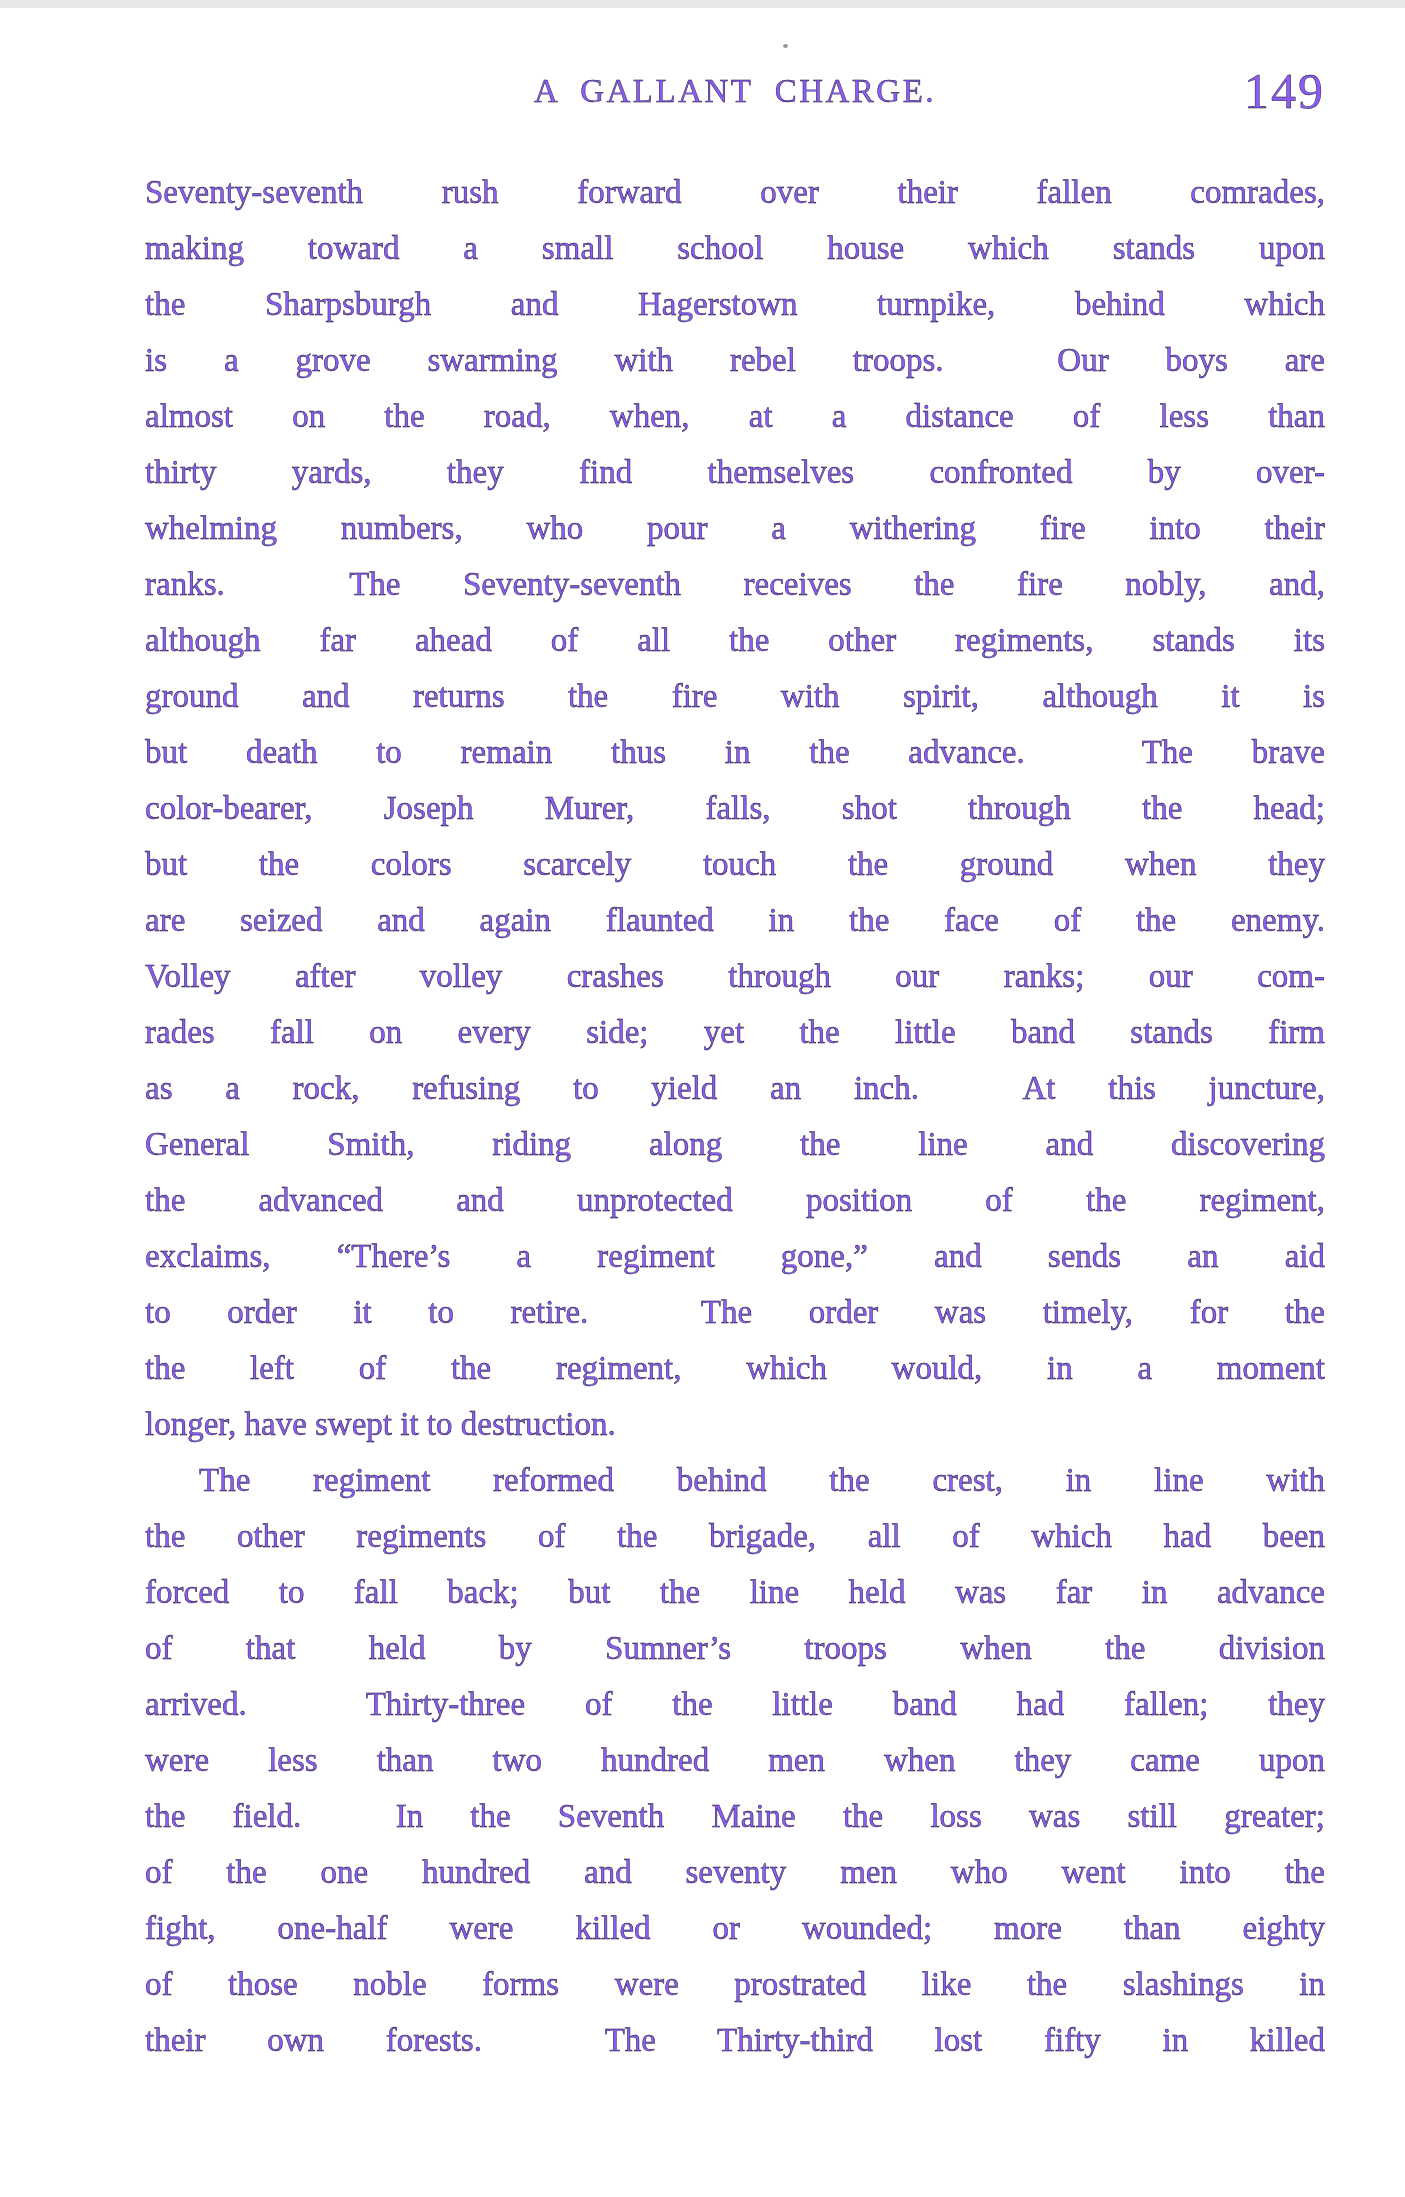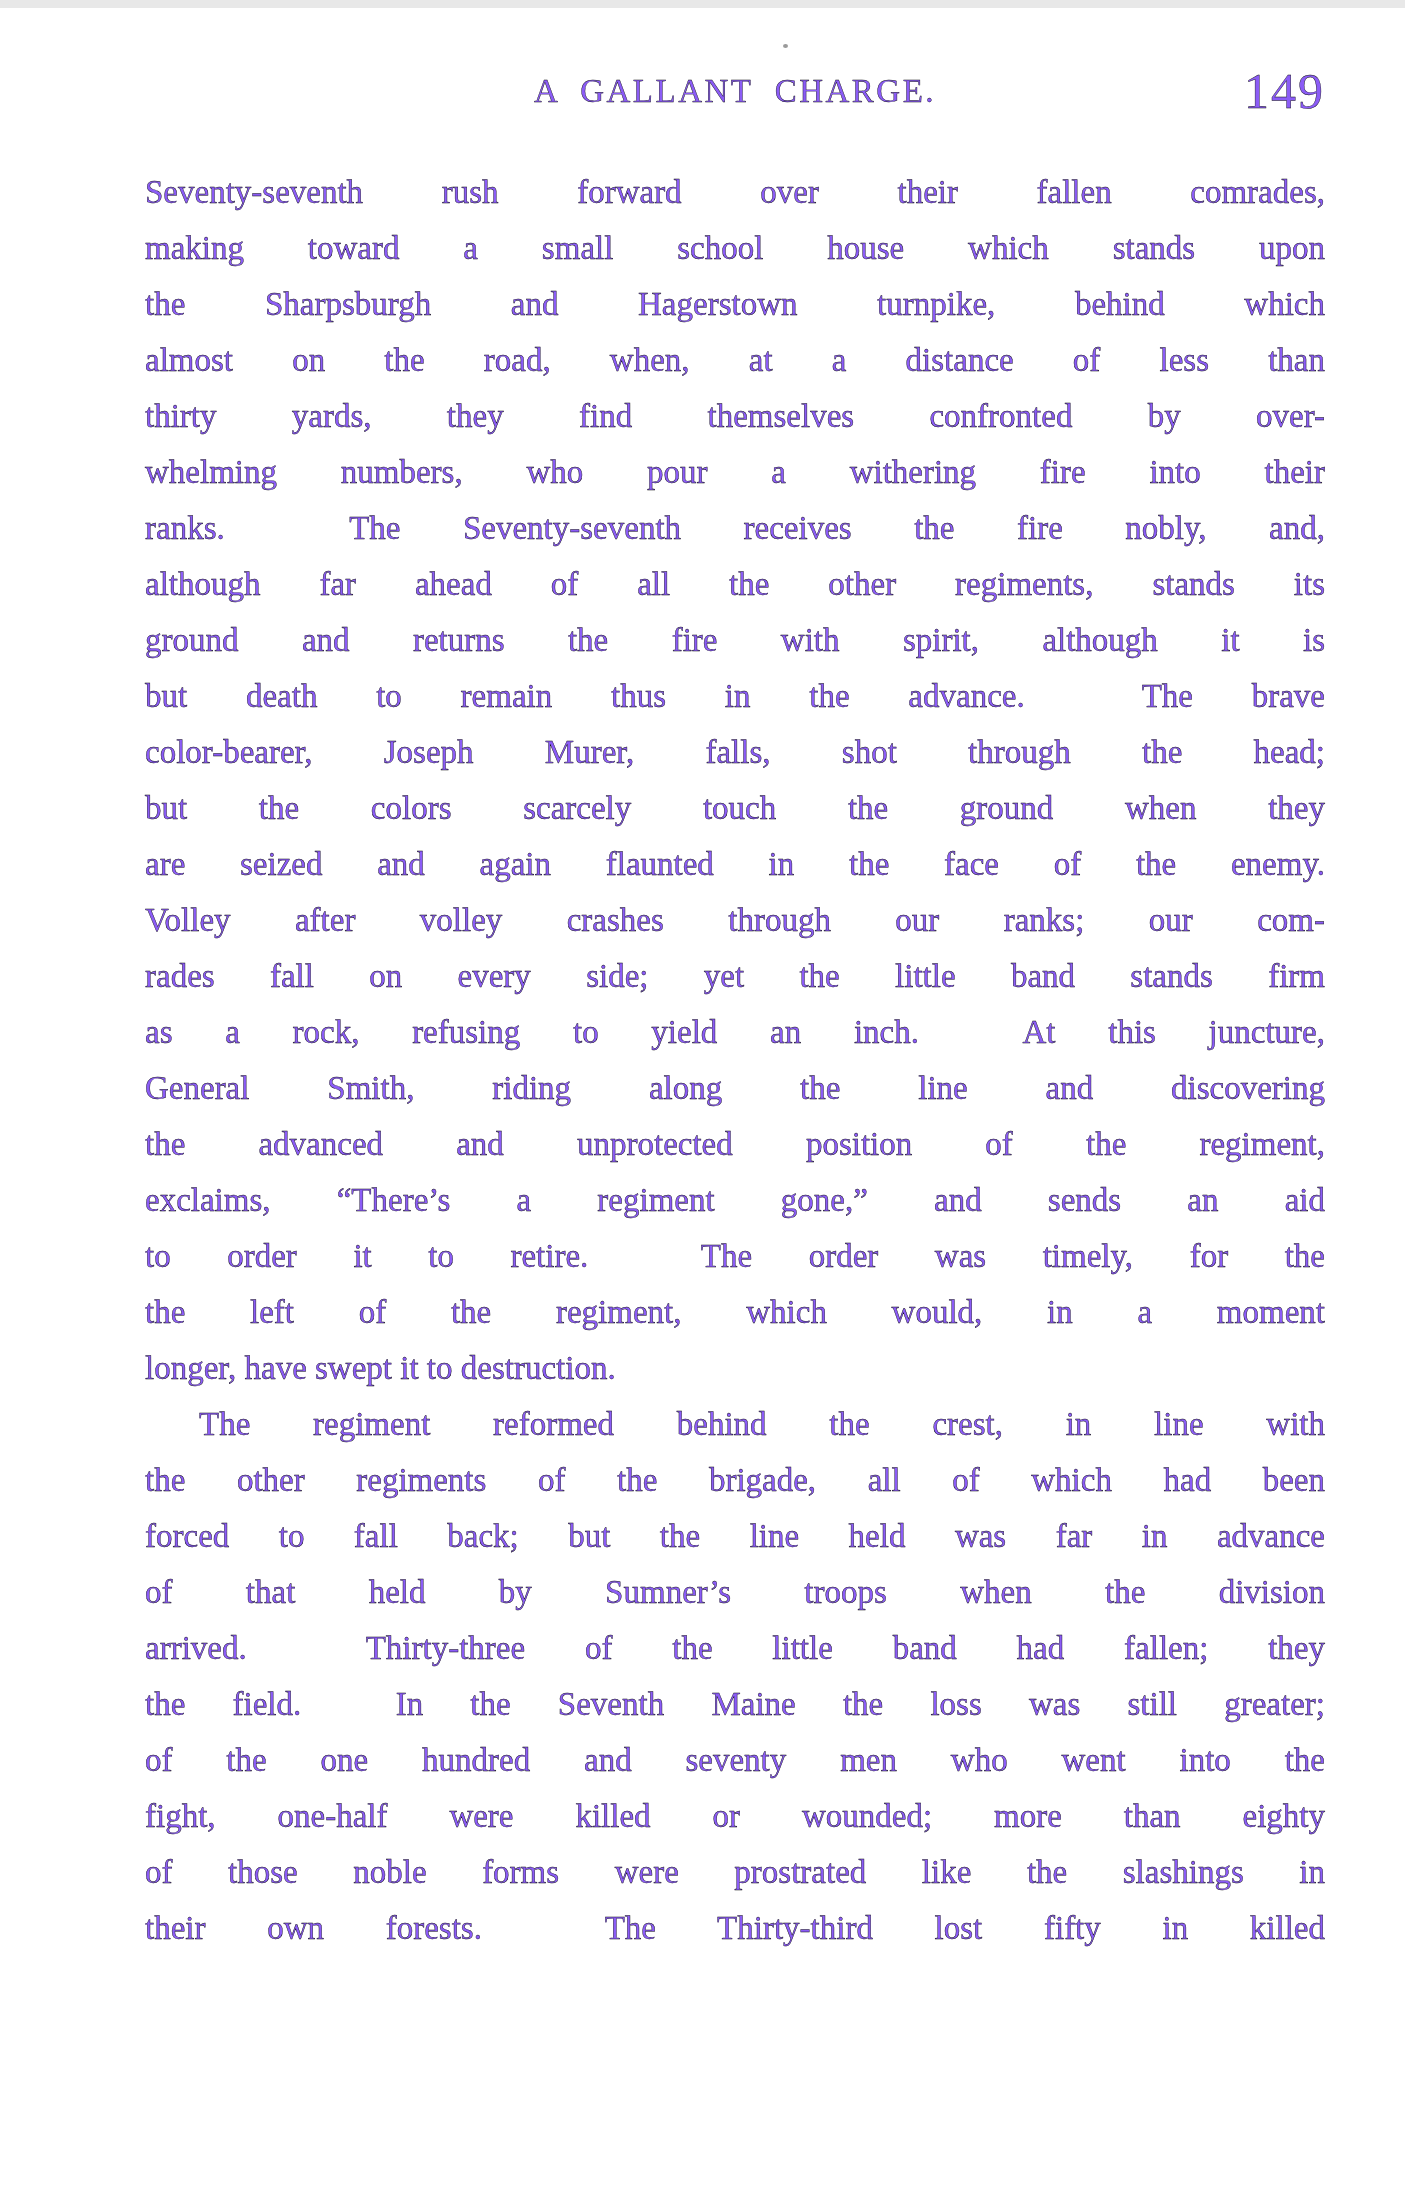--- a/index.html
+++ b/index.html
@@ -77,20 +77,21 @@
   <span class="scan-dot"></span>
   <div class="header">
     <span class="running-title">A GALLANT CHARGE.</span>
     <span class="page-number">149</span>
   </div>
   <div class="body-text">
       <div class="paragraph">
         <div class="line">Seventy-seventh rush forward over their fallen comrades,</div>
         <div class="line">making toward a small school house which stands upon</div>
         <div class="line">the Sharpsburgh and Hagerstown turnpike, behind which</div>
+        <div class="line">is a grove swarming with rebel troops.&nbsp; Our boys are</div>
         <div class="line">almost on the road, when, at a distance of less than</div>
         <div class="line">thirty yards, they find themselves confronted by over-</div>
         <div class="line">whelming numbers, who pour a withering fire into their</div>
         <div class="line">ranks.&nbsp; The Seventy-seventh receives the fire nobly, and,</div>
         <div class="line">although far ahead of all the other regiments, stands its</div>
         <div class="line">ground and returns the fire with spirit, although it is</div>
         <div class="line">but death to remain thus in the advance.&nbsp; The brave</div>
         <div class="line">color-bearer, Joseph Murer, falls, shot through the head;</div>
         <div class="line">but the colors scarcely touch the ground when they</div>
         <div class="line">are seized and again flaunted in the face of the enemy.</div>
@@ -103,20 +104,21 @@
         <div class="line">to order it to retire.&nbsp; The order was timely, for the</div>
         <div class="line">the left of the regiment, which would, in a moment</div>
         <div class="line no-just">longer, have swept it to destruction.</div>
       </div>
       <div class="paragraph">
         <div class="line indent">The regiment reformed behind the crest, in line with</div>
         <div class="line">the other regiments of the brigade, all of which had been</div>
         <div class="line">forced to fall back; but the line held was far in advance</div>
         <div class="line">of that held by Sumner’s troops when the division</div>
         <div class="line">arrived.&nbsp; Thirty-three of the little band had fallen; they</div>
+        <div class="line">were less than two hundred men when they came upon</div>
         <div class="line">the field.&nbsp; In the Seventh Maine the loss was still greater;</div>
         <div class="line">of the one hundred and seventy men who went into the</div>
         <div class="line">fight, one-half were killed or wounded; more than eighty</div>
         <div class="line">of those noble forms were prostrated like the slashings in</div>
         <div class="line">their own forests.&nbsp; The Thirty-third lost fifty in killed</div>
       </div>
     </div>
 </div>
 
 </body></html>

